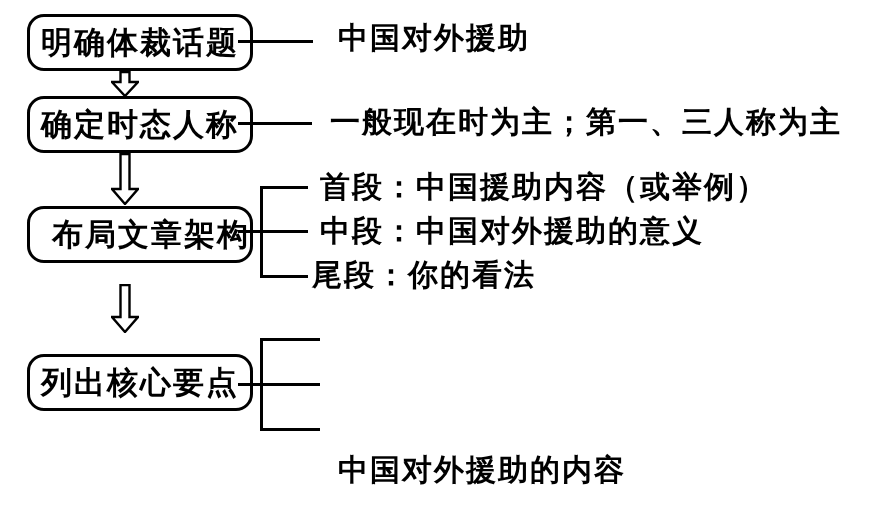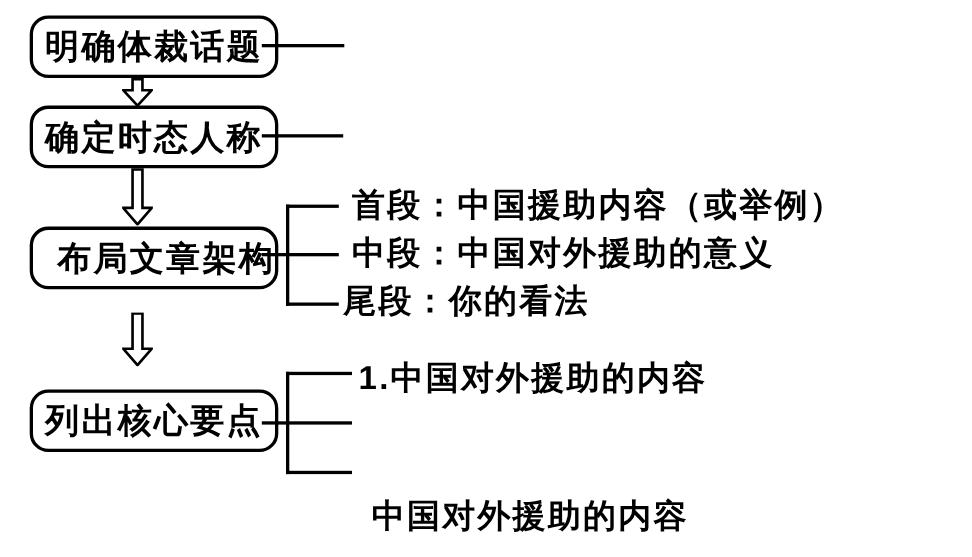--- a/index.html
+++ b/index.html
@@ -87,22 +87,23 @@
   <div class="vline" style="left:260px; top:186px; height:92px;"></div>
   <div class="hline" style="left:260px; top:186px; width:48px;"></div>
   <div class="hline" style="left:238px; top:230px; width:70px;"></div>
   <div class="hline" style="left:260px; top:275px; width:48px;"></div>
 
   <div class="vline" style="left:260px; top:338px; height:93px;"></div>
   <div class="hline" style="left:260px; top:338px; width:60px;"></div>
   <div class="hline" style="left:238px; top:383px; width:82px;"></div>
   <div class="hline" style="left:260px; top:428px; width:60px;"></div>
 
+  <div class="detail-text" style="left:338px; top:21px;">中国对外援助</div>
 
+  <div class="detail-text" style="left:330px; top:105px;">一般现在时为主；第一、三人称为主</div>
 
   <div class="detail-text" style="left:320px; top:214px;">中段：中国对外援助的意义</div>
   <div class="detail-text" style="left:320px; top:170px;">首段：中国援助内容（或举例）</div>
   <div class="detail-text" style="left:312px; top:258px;">尾段：你的看法</div>
 
-  <div class="detail-text" style="left:326px; top:328px;">1.中国对外援助的内容</div>
   <div class="detail-text" style="left:338px; top:453px;">中国对外援助的内容</div>
 
 </div>
 
 </body></html>

